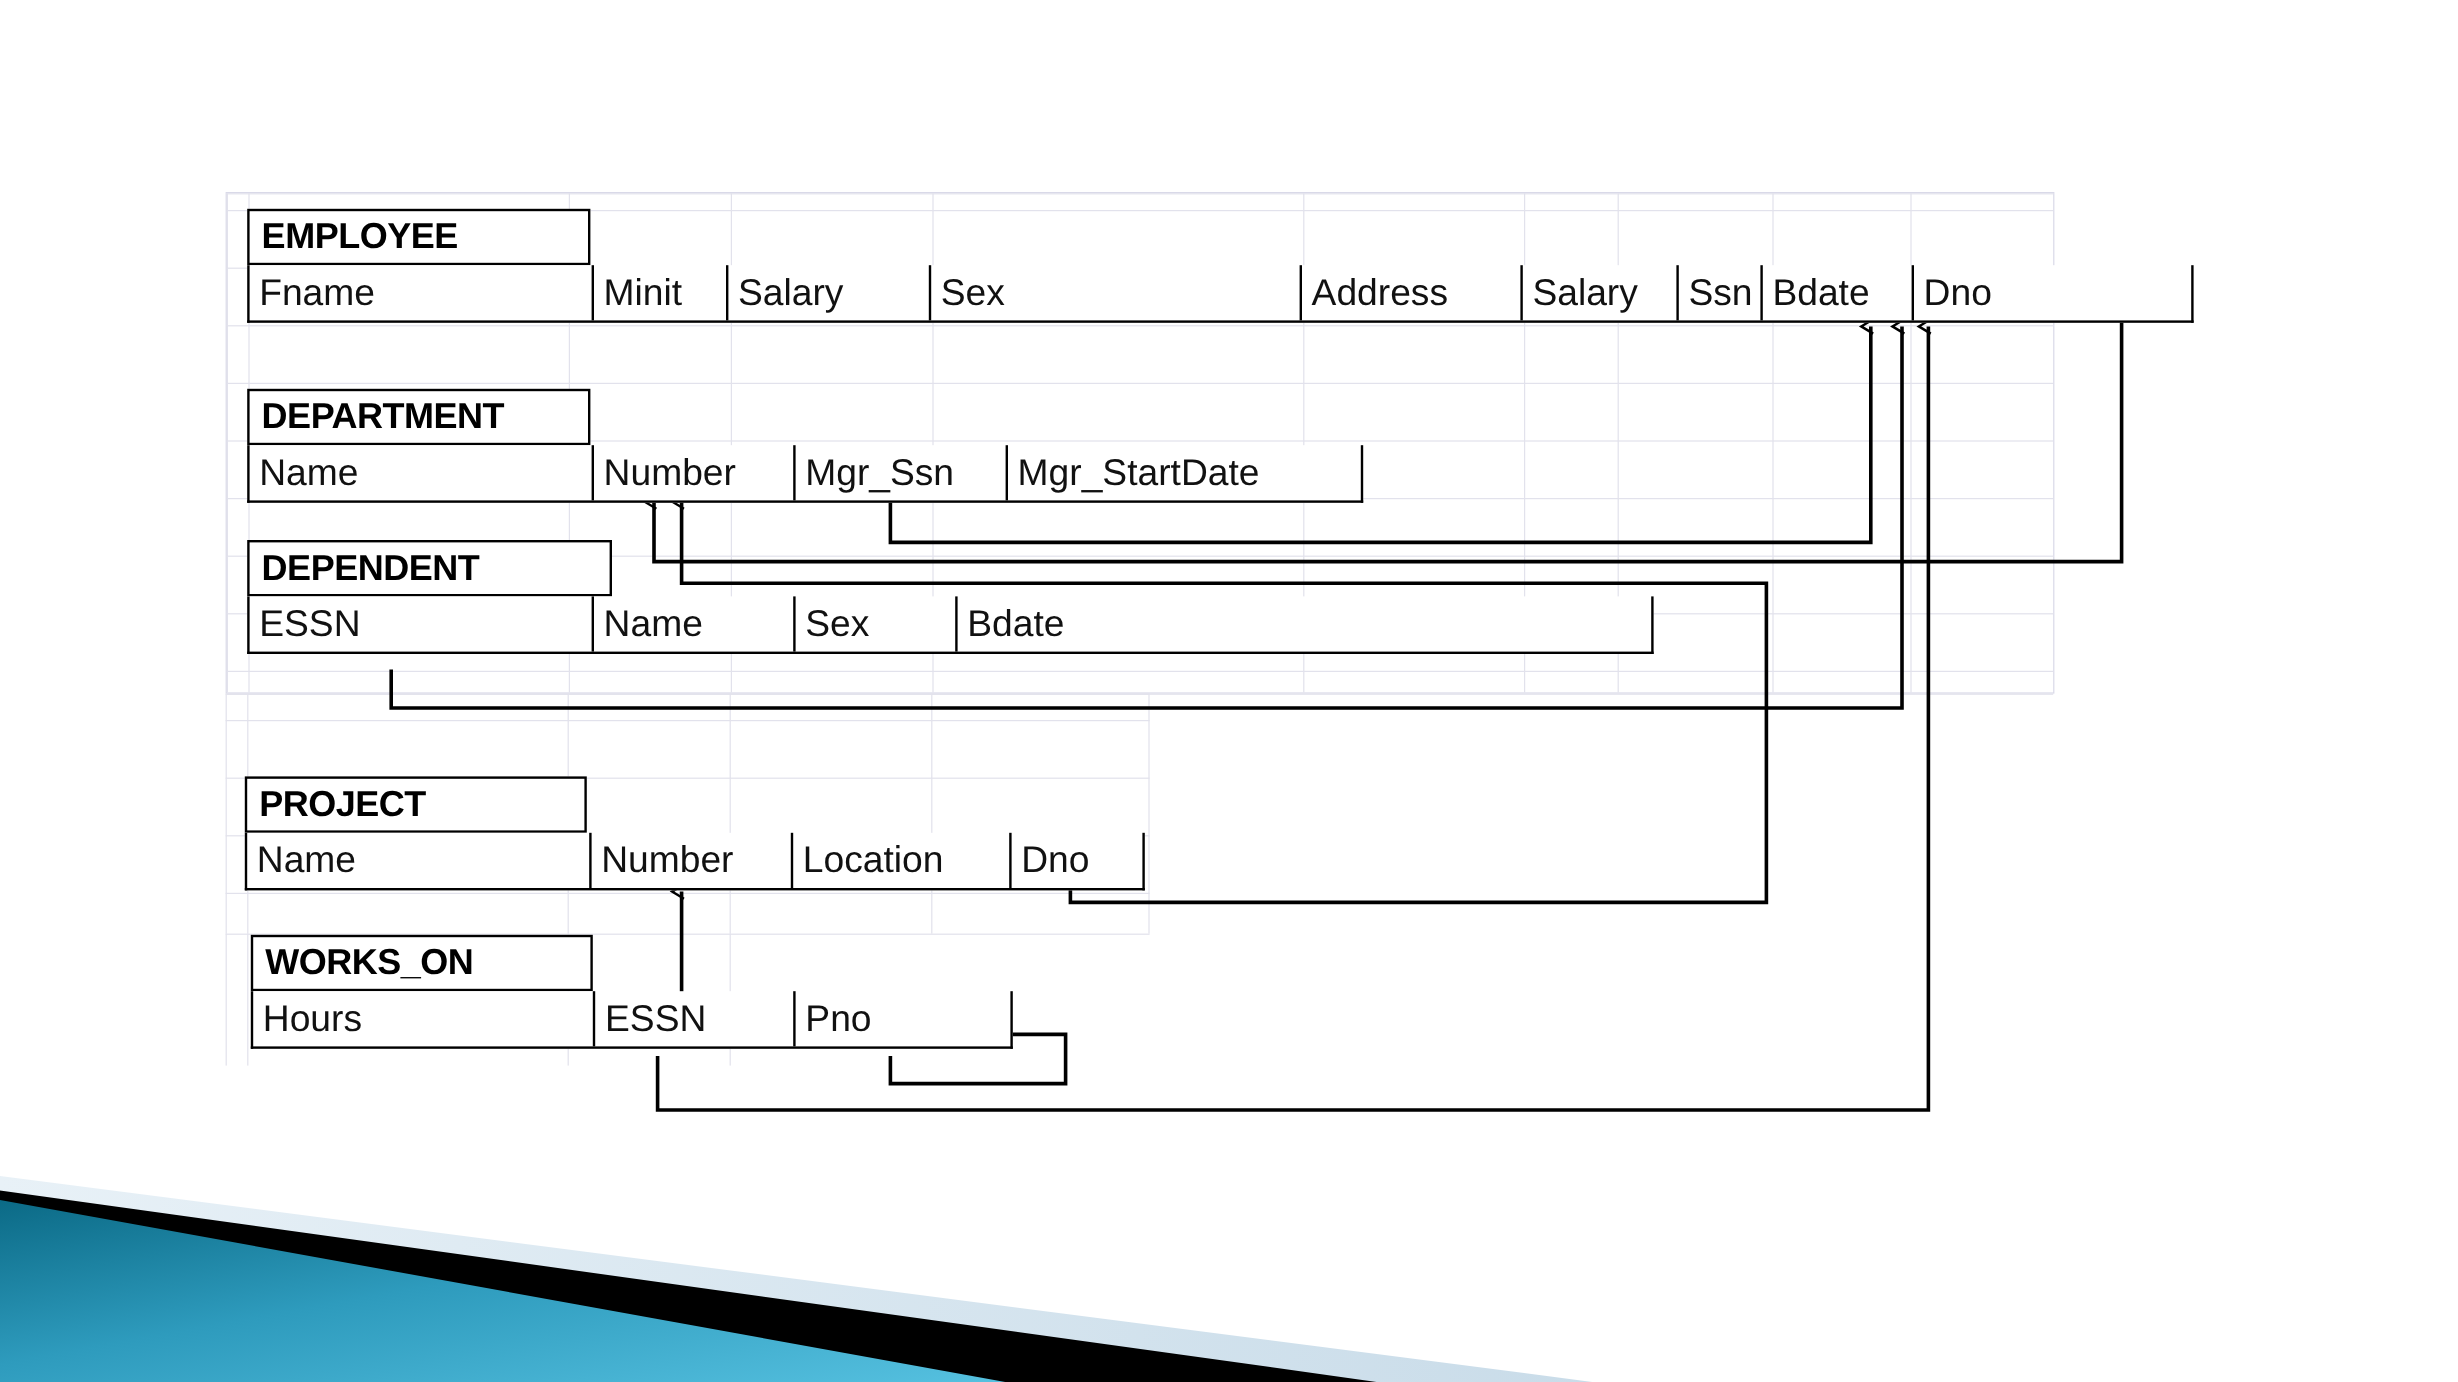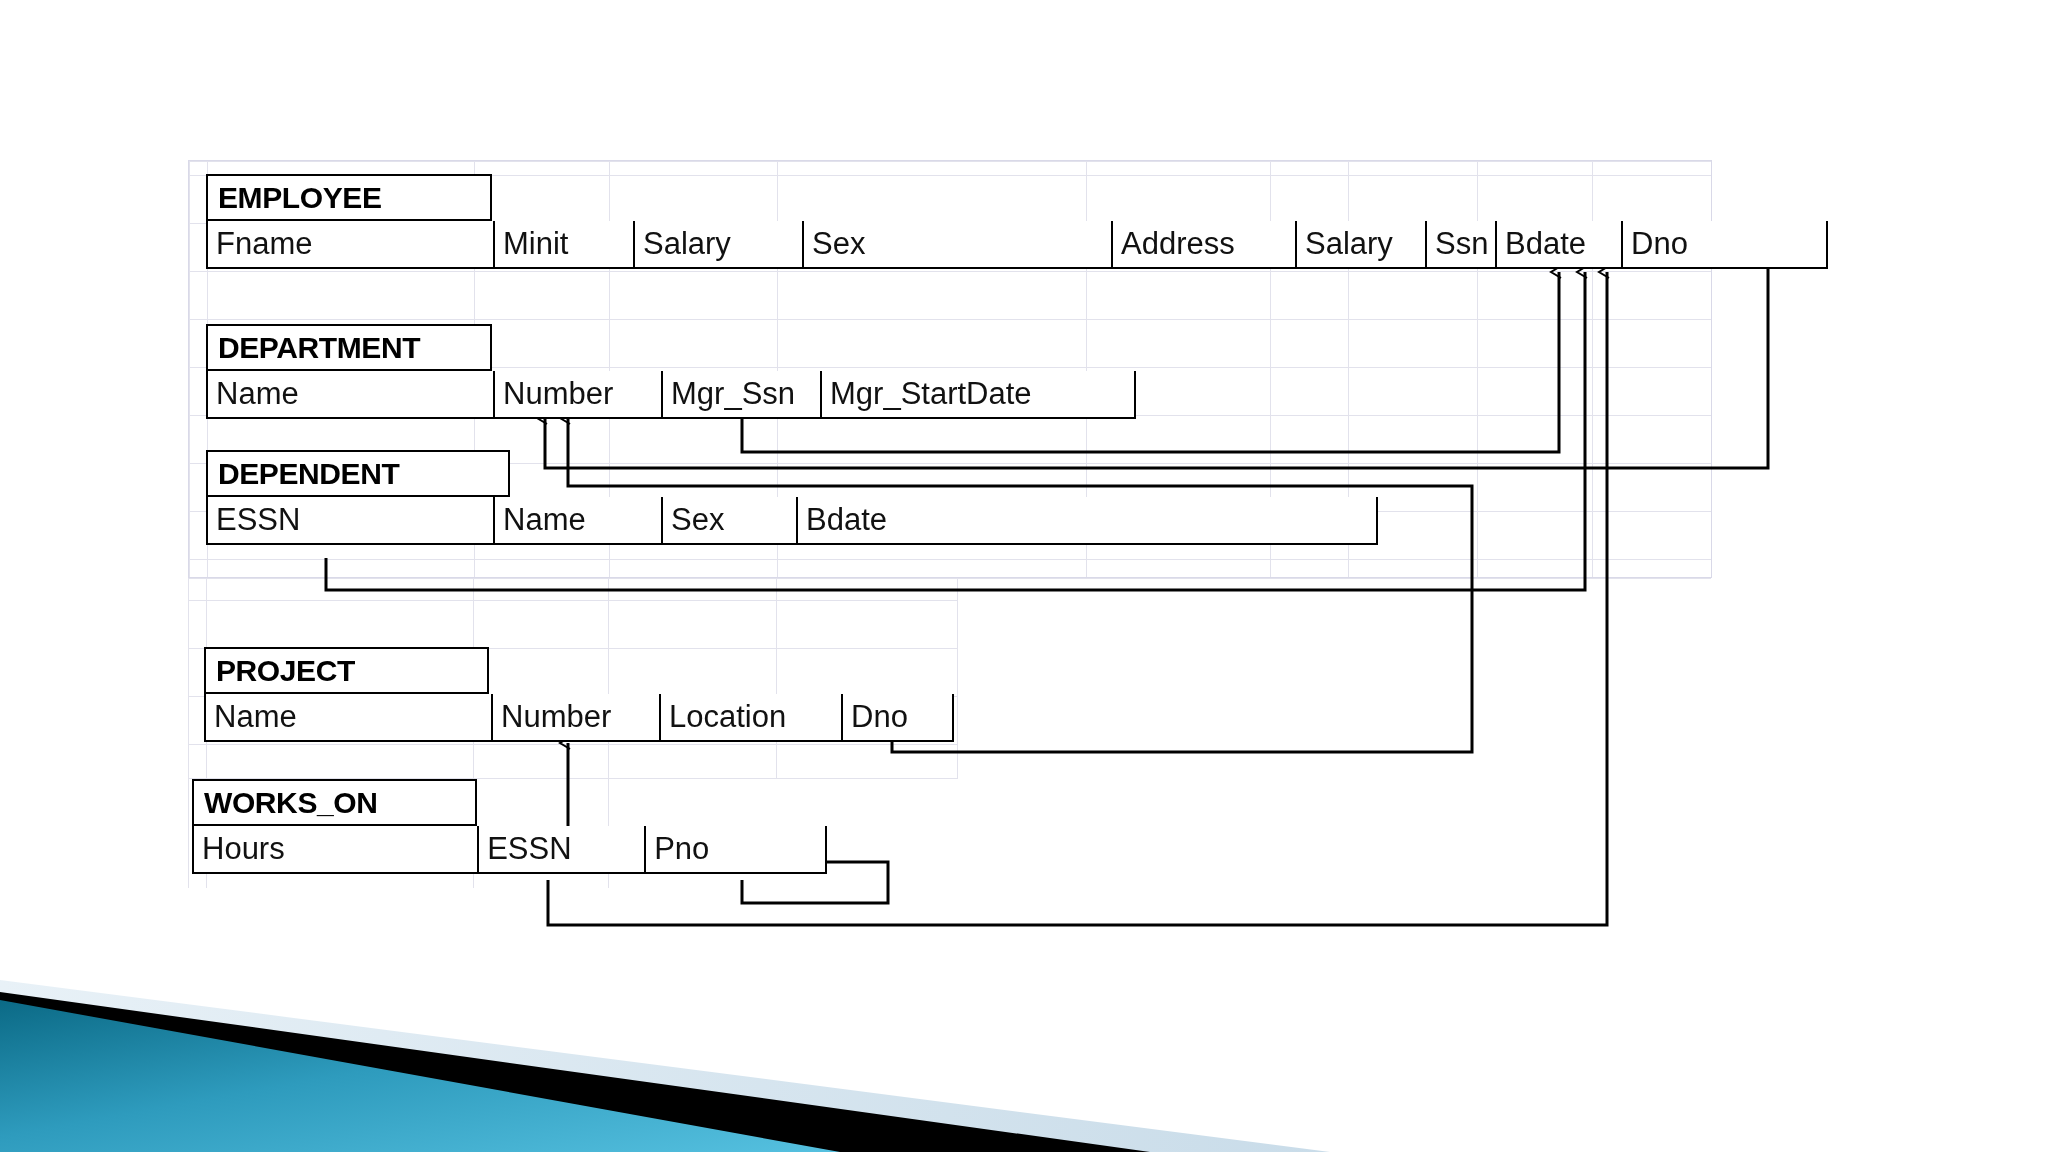--- a/index.html
+++ b/index.html
@@ -169,21 +169,21 @@
       <path d="M 742,880 L 742,903 L 888,903 L 888,862 L 568,862 L 568,743" marker-end="url(#arw)"></path>
     </g>
   </svg>
 
   <div class="relation" style="left:206px; top:174px; width:1622px;">
     <div class="rel-title" style="width:286px;">EMPLOYEE</div>
     <div class="rel-attrs">
       <div class="attr" style="width:285px">
           <span>Fname</span>
         </div>
-      <div class="attr" style="width:140px">
+      <div class="attr" style="width:112px">
           <span>Minit</span>
         </div>
       <div class="attr" style="width:169px">
           <span>Salary</span>
         </div>
       <div class="attr" style="width:309px">
           <span>Sex</span>
         </div>
       <div class="attr" style="width:184px">
           <span>Address</span>
@@ -205,21 +205,21 @@
 
   <div class="relation" style="left:206px; top:324px; width:930px;">
     <div class="rel-title" style="width:286px;">DEPARTMENT</div>
     <div class="rel-attrs">
       <div class="attr" style="width:285px">
           <span>Name</span>
         </div>
       <div class="attr" style="width:168px">
           <span class="pk">Number</span>
         </div>
-      <div class="attr" style="width:159px">
+      <div class="attr" style="width:177px">
           <span>Mgr_Ssn</span>
         </div>
       <div class="attr" style="width:276px">
           <span>Mgr_StartDate</span>
         </div>
     </div>
   </div>
 
   <div class="relation" style="left:206px; top:450px; width:1172px;">
     <div class="rel-title" style="width:304px;">DEPENDENT</div>
@@ -250,21 +250,21 @@
         </div>
       <div class="attr" style="width:182px">
           <span>Location</span>
         </div>
       <div class="attr" style="width:105px">
           <span>Dno</span>
         </div>
     </div>
   </div>
 
-  <div class="relation" style="left:192px; top:779px; width:635px;">
+  <div class="relation" style="left:209px; top:779px; width:635px;">
     <div class="rel-title" style="width:285px;">WORKS_ON</div>
     <div class="rel-attrs">
       <div class="attr" style="width:285px">
           <span>Hours</span>
         </div>
       <div class="attr" style="width:168px">
           <span class="pk">ESSN</span>
         </div>
       <div class="attr" style="width:182px">
           <span class="pk">Pno</span>

